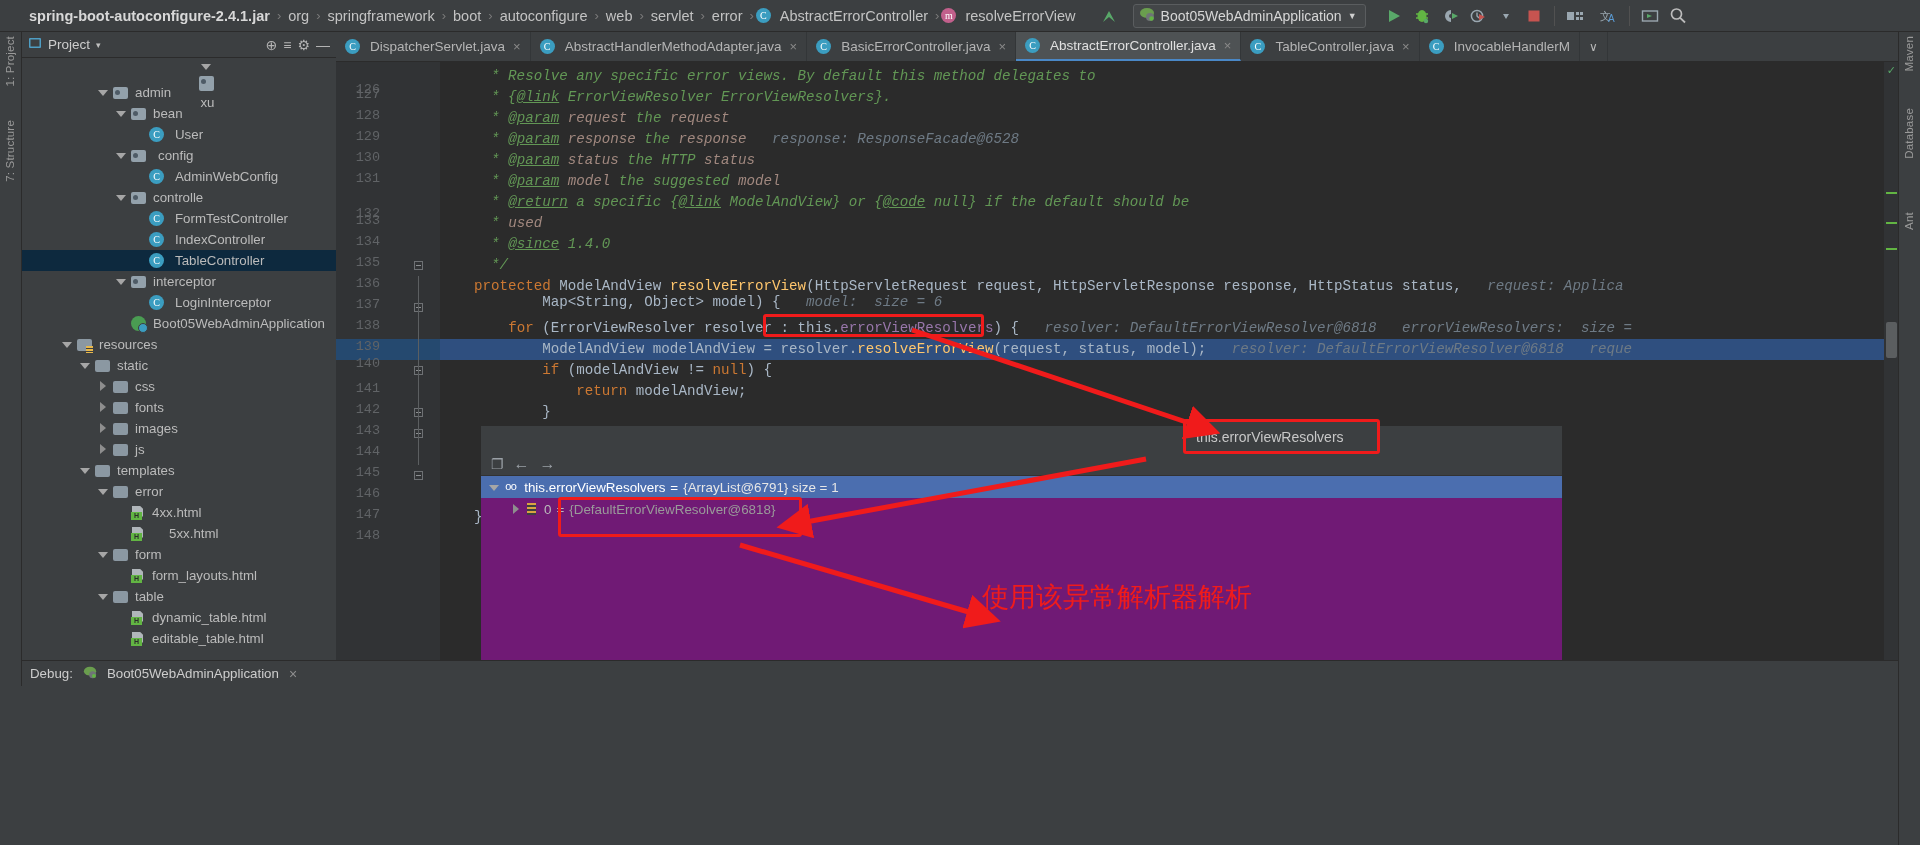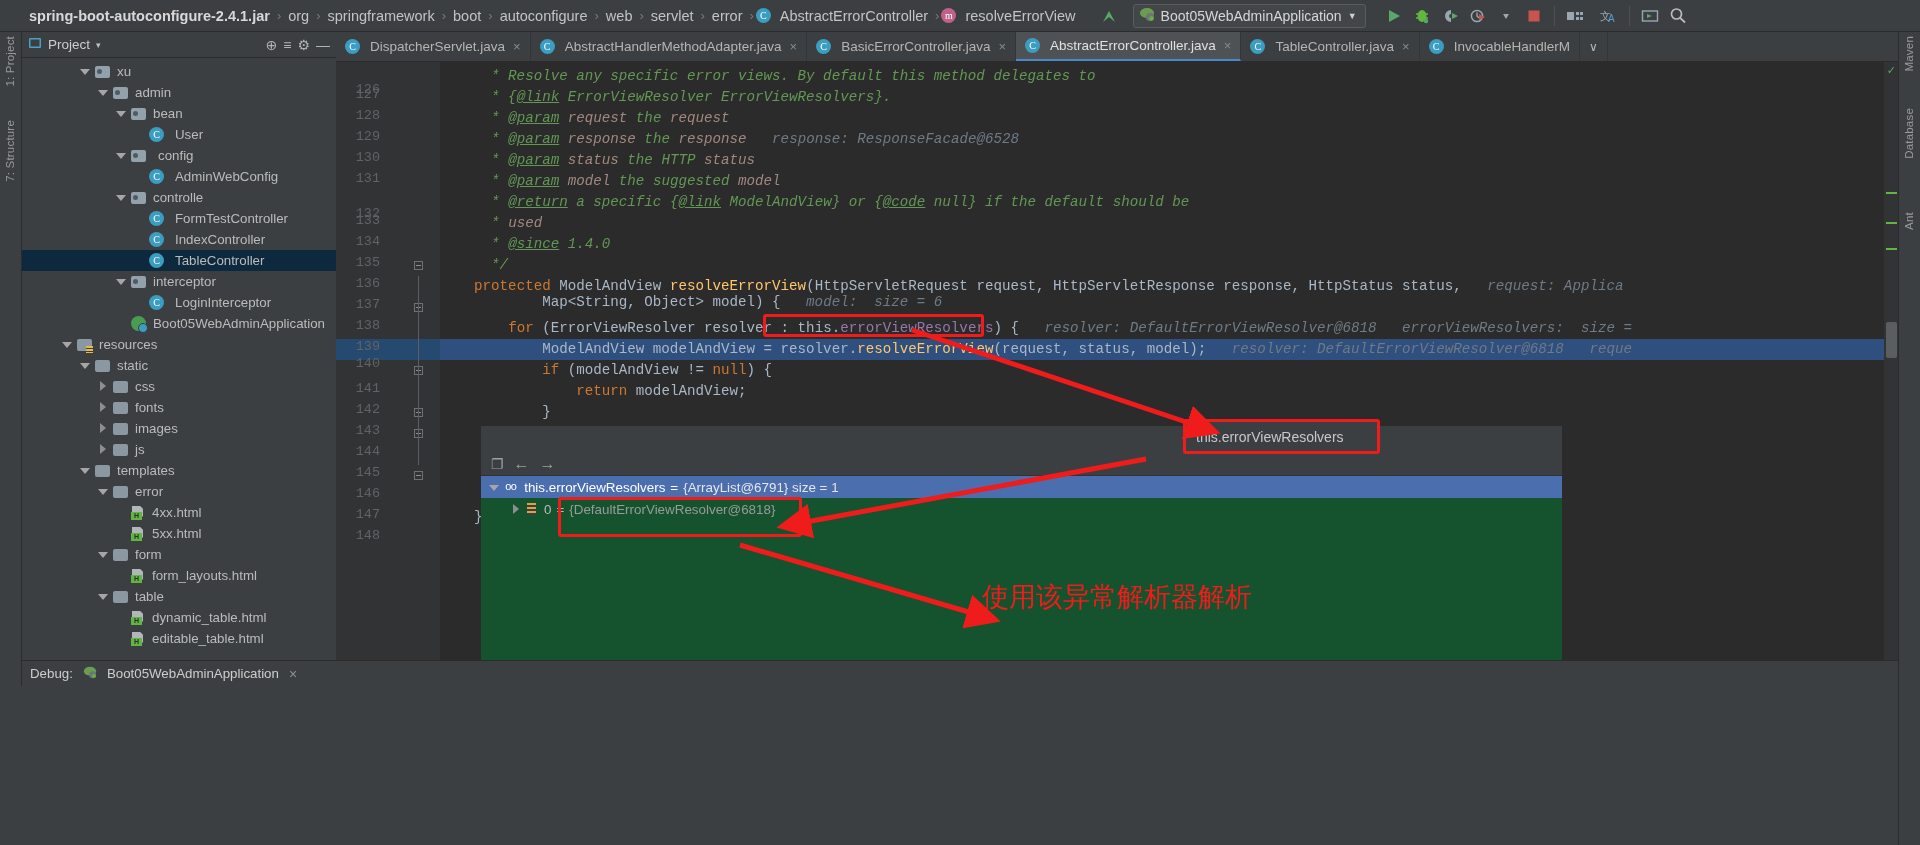--- a/index.html
+++ b/index.html
@@ -144,21 +144,21 @@
   
   #dbgpanel{
     position:absolute; left:481px; top:425px; width:1081px; height:236px;
     background:#3c3f41; border-top:1px solid #2b2b2b;
   }
   #dbgtoolbar{
     position:absolute; left:0; top:26px; width:1081px; height:24px;
     display:flex; align-items:center; gap:10px; padding-left:10px;
     border-bottom:1px solid #323232; background:#3c3f41;
   }
-  #dbgtree{ position:absolute; left:0; top:50px; width:1081px; height:186px; background:#14532d; }
+  #dbgtree{ position:absolute; left:0; top:50px; width:1081px; height:186px; background:#701a75; }
   .dbgrow{ height:22px; display:flex; align-items:center; gap:5px; font-size:13.4px;
            color:#bbbbbb; padding-left:8px; white-space:nowrap; }
   .dbgrow.sel{ background:#4b6eaf; color:#ffffff; }
   .vval{ color:#9a9a9a; }
   .dbgrow.sel .vval{ color:#e6e6e6; }
   .oo{ font-family:"Liberation Mono",monospace; font-size:11px; letter-spacing:-1px; }
   .listic{ width:9px;height:12px;flex:0 0 9px;
      background:repeating-linear-gradient(#d9a441 0 2px,#3c3f41 2px 4px); }
 
   
@@ -342,21 +342,21 @@
     </span>
     <span class="t">Project</span>
     <span style="font-size:9px;color:#c0c0c0;">▾</span>
     <span style="flex:1"></span>
     <span style="color:#b3b3b3;font-size:14px;">⊕</span>
     <span style="color:#b3b3b3;font-size:14px;">≡</span>
     <span style="color:#b3b3b3;font-size:14px;">⚙</span>
     <span style="color:#b3b3b3;font-size:14px;">—</span>
   </div>
   <div id="tree">
-      <div class="row" style="padding-left: 58px;">
+      <div class="row" style="padding-left: 58px; flex-direction: column;">
         <span class="tw down"></span>
         <span class="fold"></span>
         <span style="margin-left: 3px;">xu</span>
       </div>
       <div class="row" style="padding-left: 76px;">
         <span class="tw down"></span>
         <span class="fold"></span>
         <span style="margin-left: 3px;">admin</span>
       </div>
       <div class="row" style="padding-left: 94px;">
@@ -455,21 +455,21 @@
         <span style="margin-left: 3px;">error</span>
       </div>
       <div class="row" style="padding-left: 94px;">
         <span class="tw "></span>
         <span class="htmlic"></span>
         <span style="margin-left: 3px;">4xx.html</span>
       </div>
       <div class="row" style="padding-left: 94px;">
         <span class="tw "></span>
         <span class="htmlic"></span>
-        <span style="margin-left: 3px;">5xx.html</span>
+        <span style="margin-left: 20px;">5xx.html</span>
       </div>
       <div class="row" style="padding-left: 76px;">
         <span class="tw down"></span>
         <span class="fold plain"></span>
         <span style="margin-left: 3px;">form</span>
       </div>
       <div class="row" style="padding-left: 94px;">
         <span class="tw "></span>
         <span class="htmlic"></span>
         <span style="margin-left: 3px;">form_layouts.html</span>

